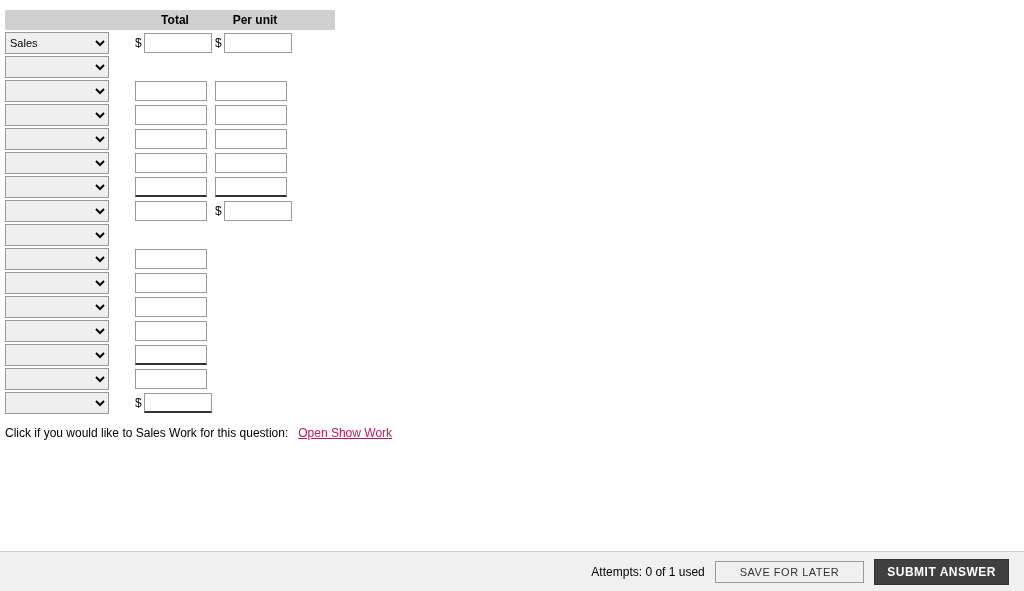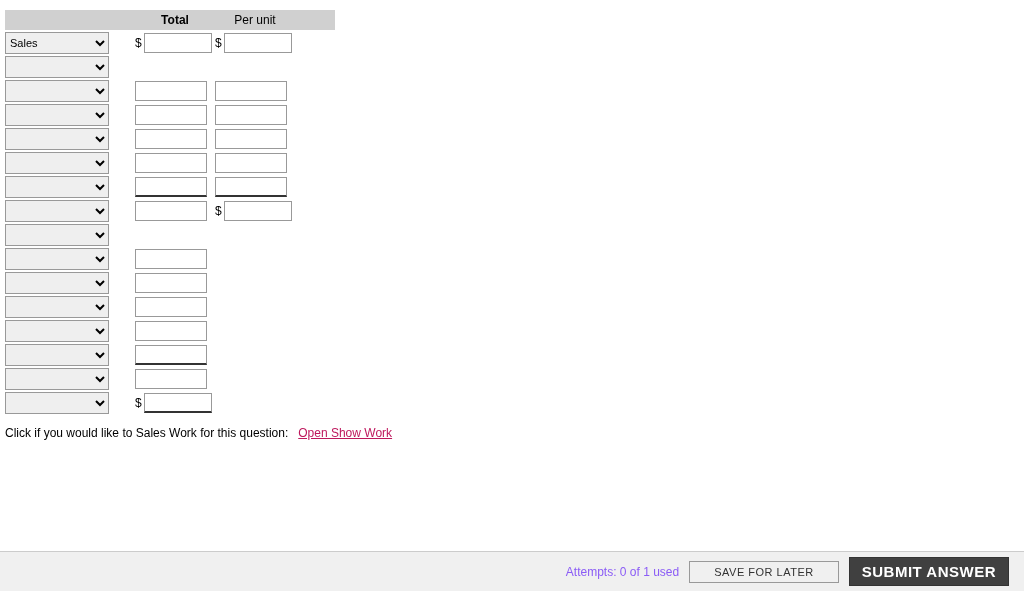--- a/index.html
+++ b/index.html
@@ -37,21 +37,21 @@
     .col-total-header {
       width: 80px;
       text-align: center;
       font-weight: bold;
       font-size: 12px;
     }
 
     .col-perunit-header {
       width: 80px;
       text-align: center;
-      font-weight: normal;
+      font-weight: bold;
       font-size: 12px;
     }
 
     .data-row {
       display: flex;
       align-items: center;
       margin-bottom: 2px;
     }
 
     .select-cell {
@@ -116,39 +116,39 @@
       border-top: 1px solid #ccc;
       display: flex;
       align-items: center;
       justify-content: flex-end;
       padding-right: 15px;
       gap: 10px;
     }
 
     .attempts-text {
       font-size: 12px;
-      color: #8b5cf6;
+      color: #000000;
     }
 
     .save-later-btn {
       background: #f0f0f0;
       border: 1px solid #999;
       padding: 4px 24px;
       font-size: 11px;
       cursor: pointer;
       text-transform: uppercase;
       letter-spacing: 0.5px;
       color: #333;
     }
 
     .submit-btn {
       background: #404040;
       border: 1px solid #333;
       padding: 5px 12px;
-      font-size: 15px;
+      font-size: 12px;
       cursor: pointer;
       text-transform: uppercase;
       letter-spacing: 0.5px;
       color: #fff;
       font-weight: bold;
     }
   </style>
 </head>
 <body>
 

